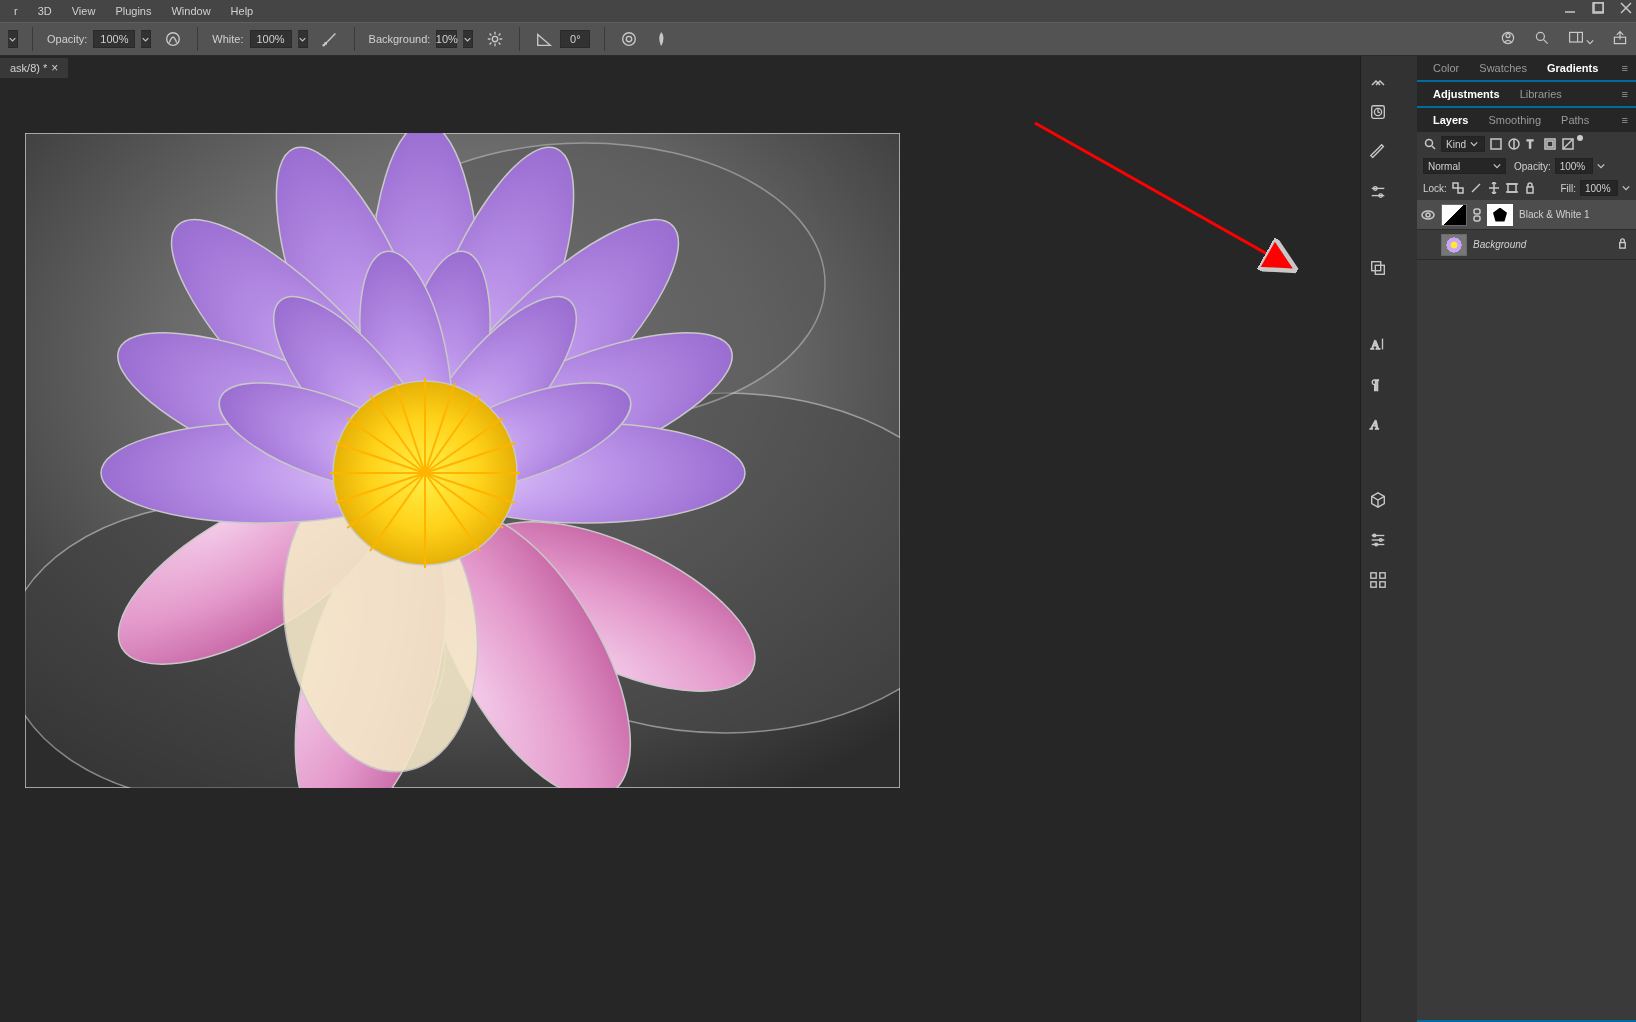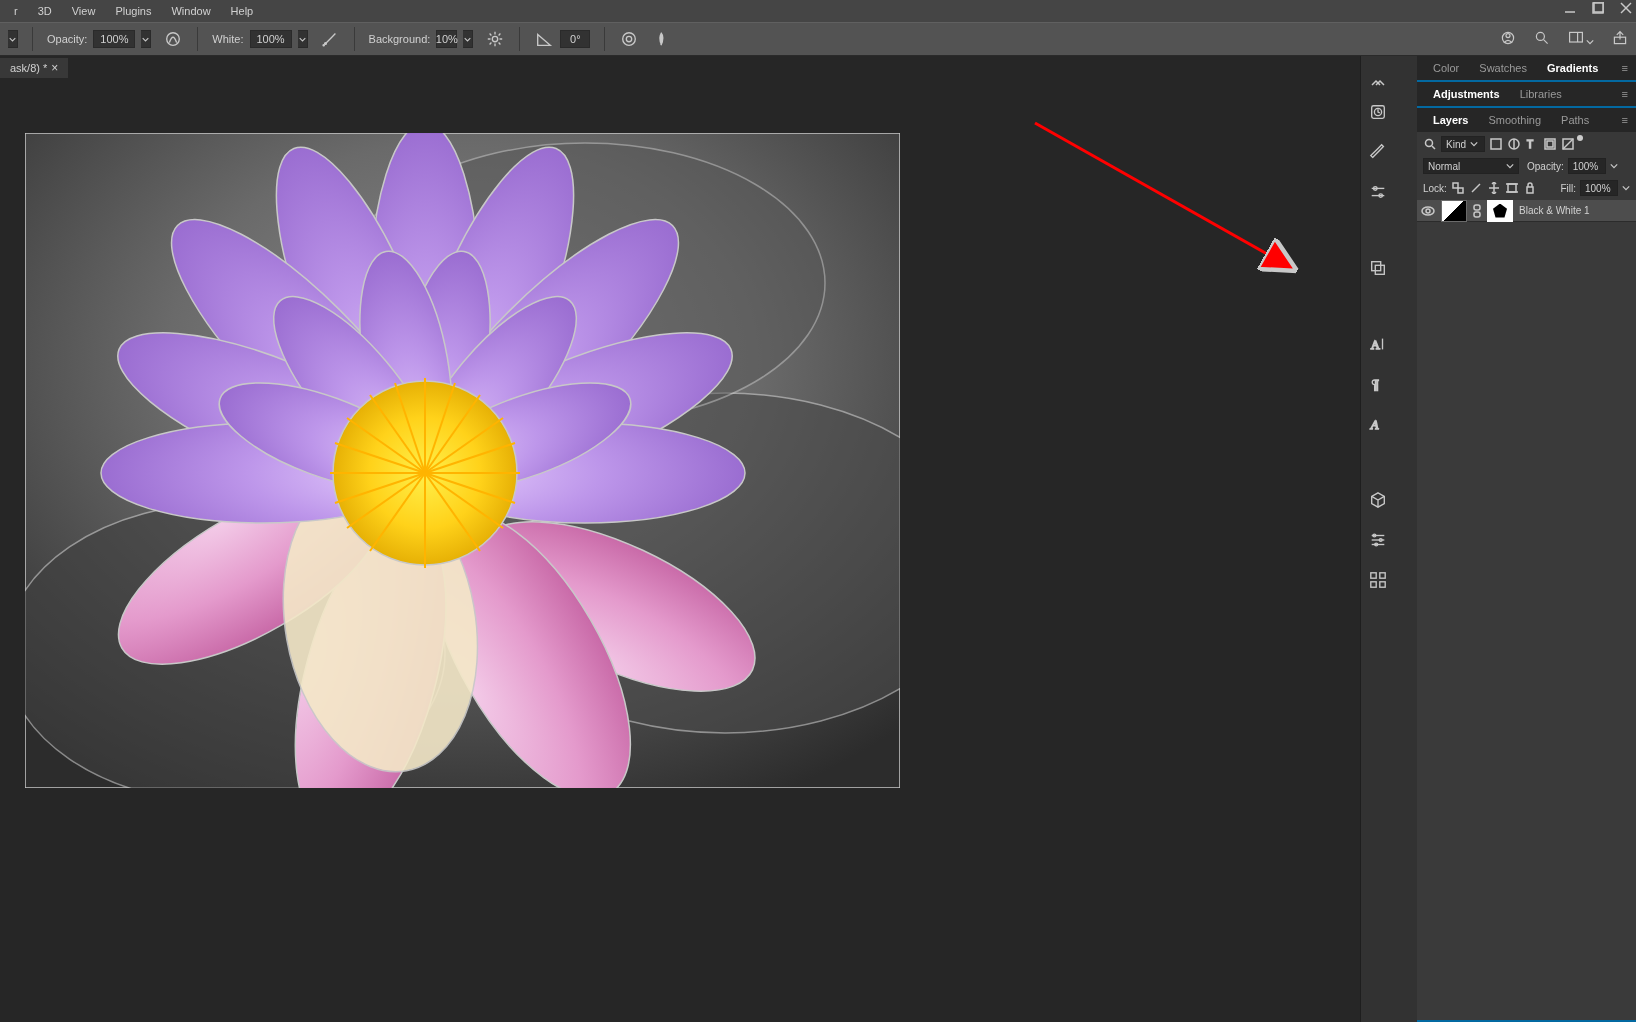--- a/index.html
+++ b/index.html
@@ -181,21 +181,21 @@
     color:var(--text);
     padding:1px 4px;
     height:16px;
     display:flex;align-items:center;
   }
   .lc-icon { width:14px;height:14px;display:flex;align-items:center;justify-content:center;}
   .lc-icon svg{width:12px;height:12px;}
   .layer-list { background:#3a3a3a; flex:1;}
   .layer-row {
     display:flex;align-items:center;
-    height:22px;
+    height:30px;
     gap:6px;
     padding:0 4px;
     border-bottom:1px solid #2b2b2b;
   }
   .layer-row.selected { background:#4d4d4d;}
   .eye { width:14px;height:14px;display:flex;align-items:center;justify-content:center;}
   .thumb {
     width:26px;height:22px;
     border:1px solid #6a6a6a;
     background:#888;
@@ -586,21 +586,21 @@
           </span>
         <span class="lc-icon">
             <svg viewBox="0 0 12 12">
               <rect x="1" y="1" width="10" height="10"></rect>
               <path d="M1 11 L11 1"></path>
             </svg>
           </span>
         <div class="badge-dot"></div>
       </div>
       <div class="lc-row">
-        <div class="lc-field" style="width:96px;justify-content:space-between">
+        <div class="lc-field" style="width:83px;justify-content:space-between">
           <span>Normal</span>
           <svg style="width:8px;height:8px" viewBox="0 0 10 10">
               <polyline points="1,3 5,7 9,3"></polyline>
             </svg>
         </div>
         <span style="margin-left:4px">Opacity:</span>
         <div class="lc-field" style="width:38px">100%</div>
         <svg style="width:8px;height:8px" viewBox="0 0 10 10">
             <polyline points="1,3 5,7 9,3"></polyline>
           </svg>
@@ -657,15 +657,24 @@
         <div class="thumb" style="background:linear-gradient(135deg,#fff 49%,#000 50%)"></div>
         <span class="link-icon">
             <svg viewBox="0 0 8 14">
               <rect x="1" y="1" width="6" height="5" rx="2"></rect>
               <rect x="1" y="8" width="6" height="5" rx="2"></rect>
             </svg>
           </span>
         <div class="thumb mask" style="border:2px solid #fff"></div>
         <span class="layer-name">Black &amp; White 1</span>
       </div>
+      <div class="layer-row">
+        <span class="eye" style="opacity:0.2"></span>
+        <div class="thumb flower"></div>
+        <span class="layer-name" style="font-style:italic">Background</span>
+        <span class="lock-icon"><svg viewBox="0 0 12 12" style="width:11px;height:11px">
+              <rect x="3" y="5" width="6" height="6"></rect>
+              <path d="M4 5 V3 a2 2 0 0 1 4 0 V5"></path>
+            </svg></span>
+      </div>
     </div>
   </div>
 </div>
 
 </body></html>

